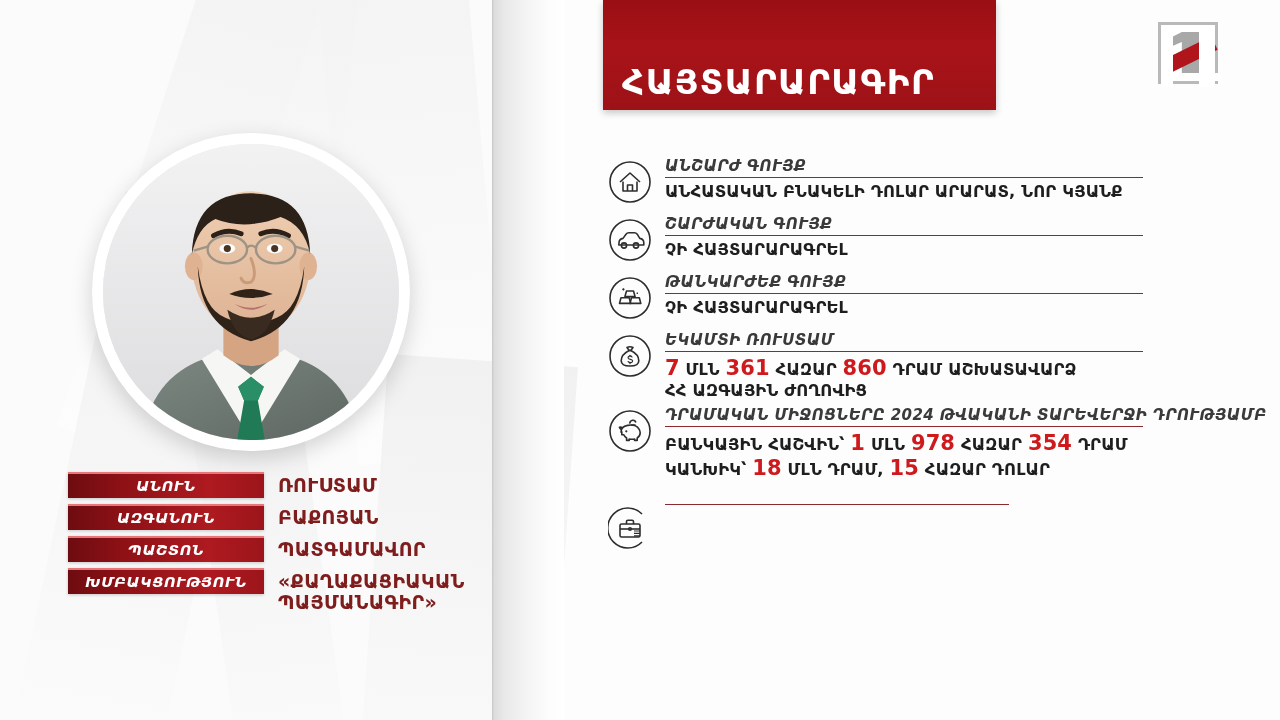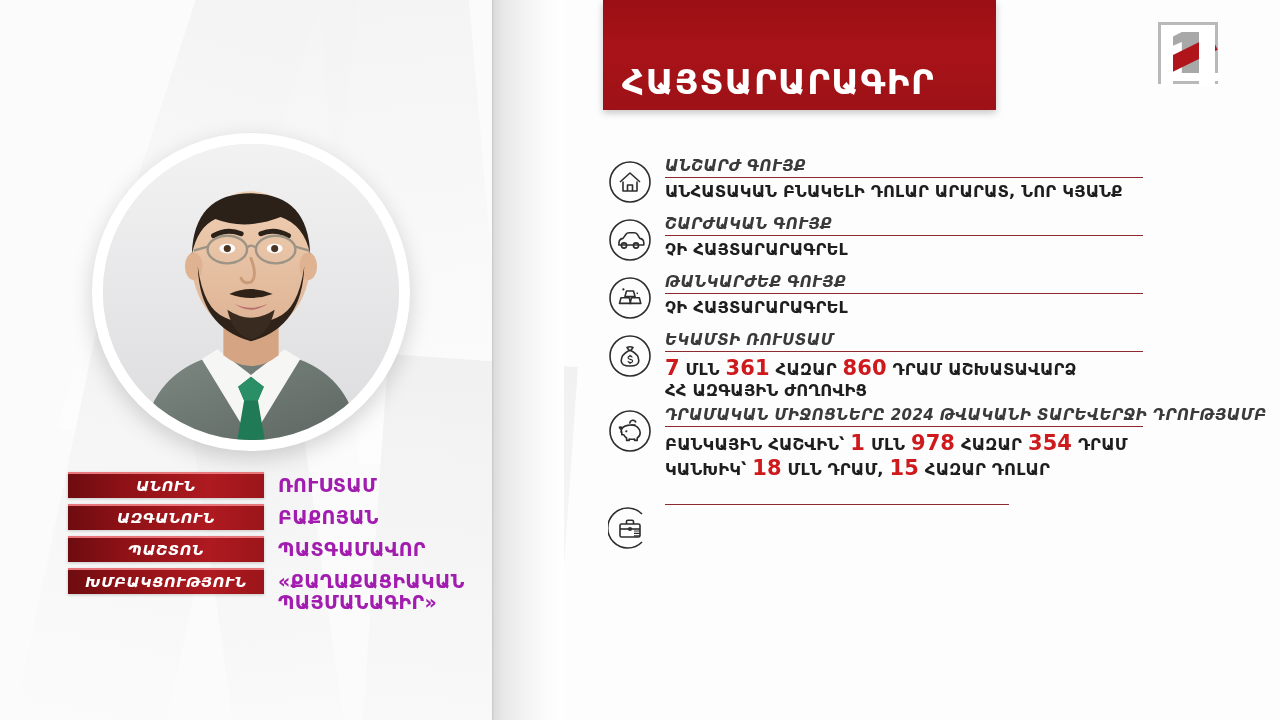--- a/index.html
+++ b/index.html
@@ -65,21 +65,21 @@
 
   
   .plate{position:absolute;left:68px;top:472px;width:430px;}
   .prow{display:flex;align-items:flex-start;margin-bottom:6px;}
   .plabel{width:196px;height:26px;box-sizing:border-box;
     background:linear-gradient(90deg,#6d0c10 0%,#8e1116 28%,#ae1a20 72%,#9c151a 100%);
     border-top:2px solid #e7777b;
     color:#ffffff;font-size:14.5px;font-style:italic;font-weight:bold;letter-spacing:.5px;
     display:flex;align-items:center;justify-content:center;white-space:nowrap;
     box-shadow:0 1px 3px rgba(0,0,0,.2);}
-  .pvalue{margin-left:14px;font-size:19px;font-weight:bold;color:#a21caf;line-height:1.08;
+  .pvalue{margin-left:14px;font-size:19px;font-weight:bold;color:#7f1d1d;line-height:1.08;
     letter-spacing:.3px;padding-top:3px;white-space:pre-line;}
 </style>
 </head>
 <body>
 
 <div id="stage">
 
   <div class="bg-left">
     <div class="ray r1"></div>
     <div class="ray r2"></div>

